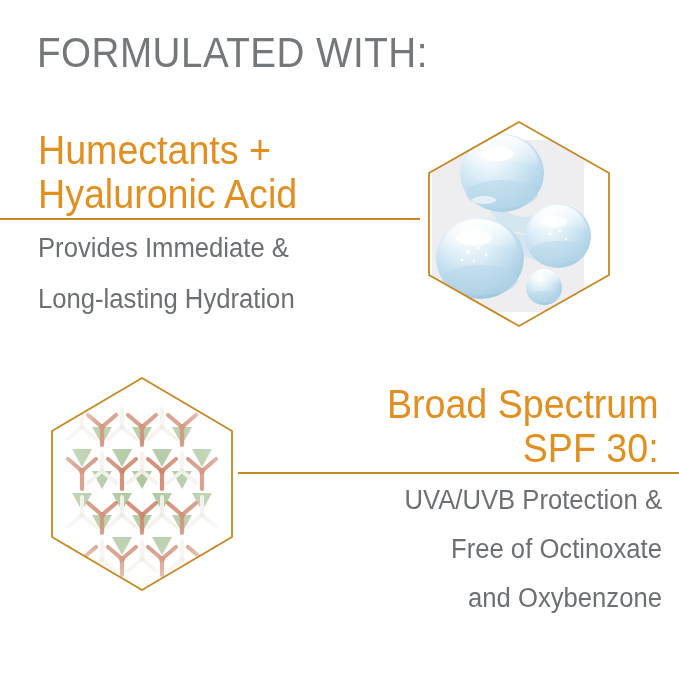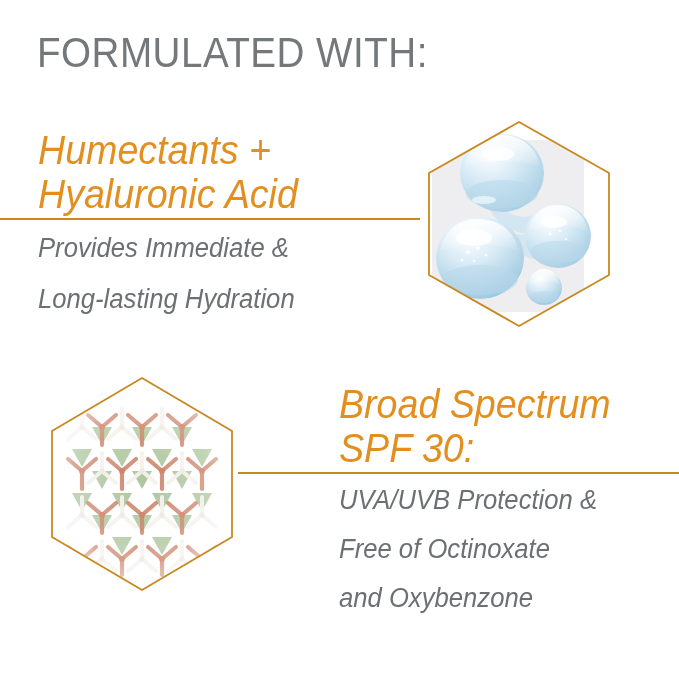--- a/index.html
+++ b/index.html
@@ -28,21 +28,20 @@
     font-weight: 400;
     color: #74787b;
     transform: scaleX(0.92);
     transform-origin: left top;
     white-space: nowrap;
   }
 
   
   .feature {
     position: absolute;
-    font-style: italic;
   }
   .feature-title {
     font-family: "Liberation Sans", sans-serif;
     font-weight: 400;
     font-size: 40px;
     line-height: 44px;
     color: #e38f1f;
     transform: scaleX(0.94);
     transform-origin: left top;
     white-space: nowrap;
@@ -76,20 +75,21 @@
     left: 0px;
     top: 218px;
     width: 420px;
   }
 
   
   #feature-spectrum {
     left: 339px;
     top: 382px;
     width: 340px;
+    text-align: right;
   }
   #feature-spectrum .feature-body {
     margin-top: 12px;
   }
   #rule-spectrum {
     left: 238px;
     top: 472px;
     width: 441px;
   }
 

